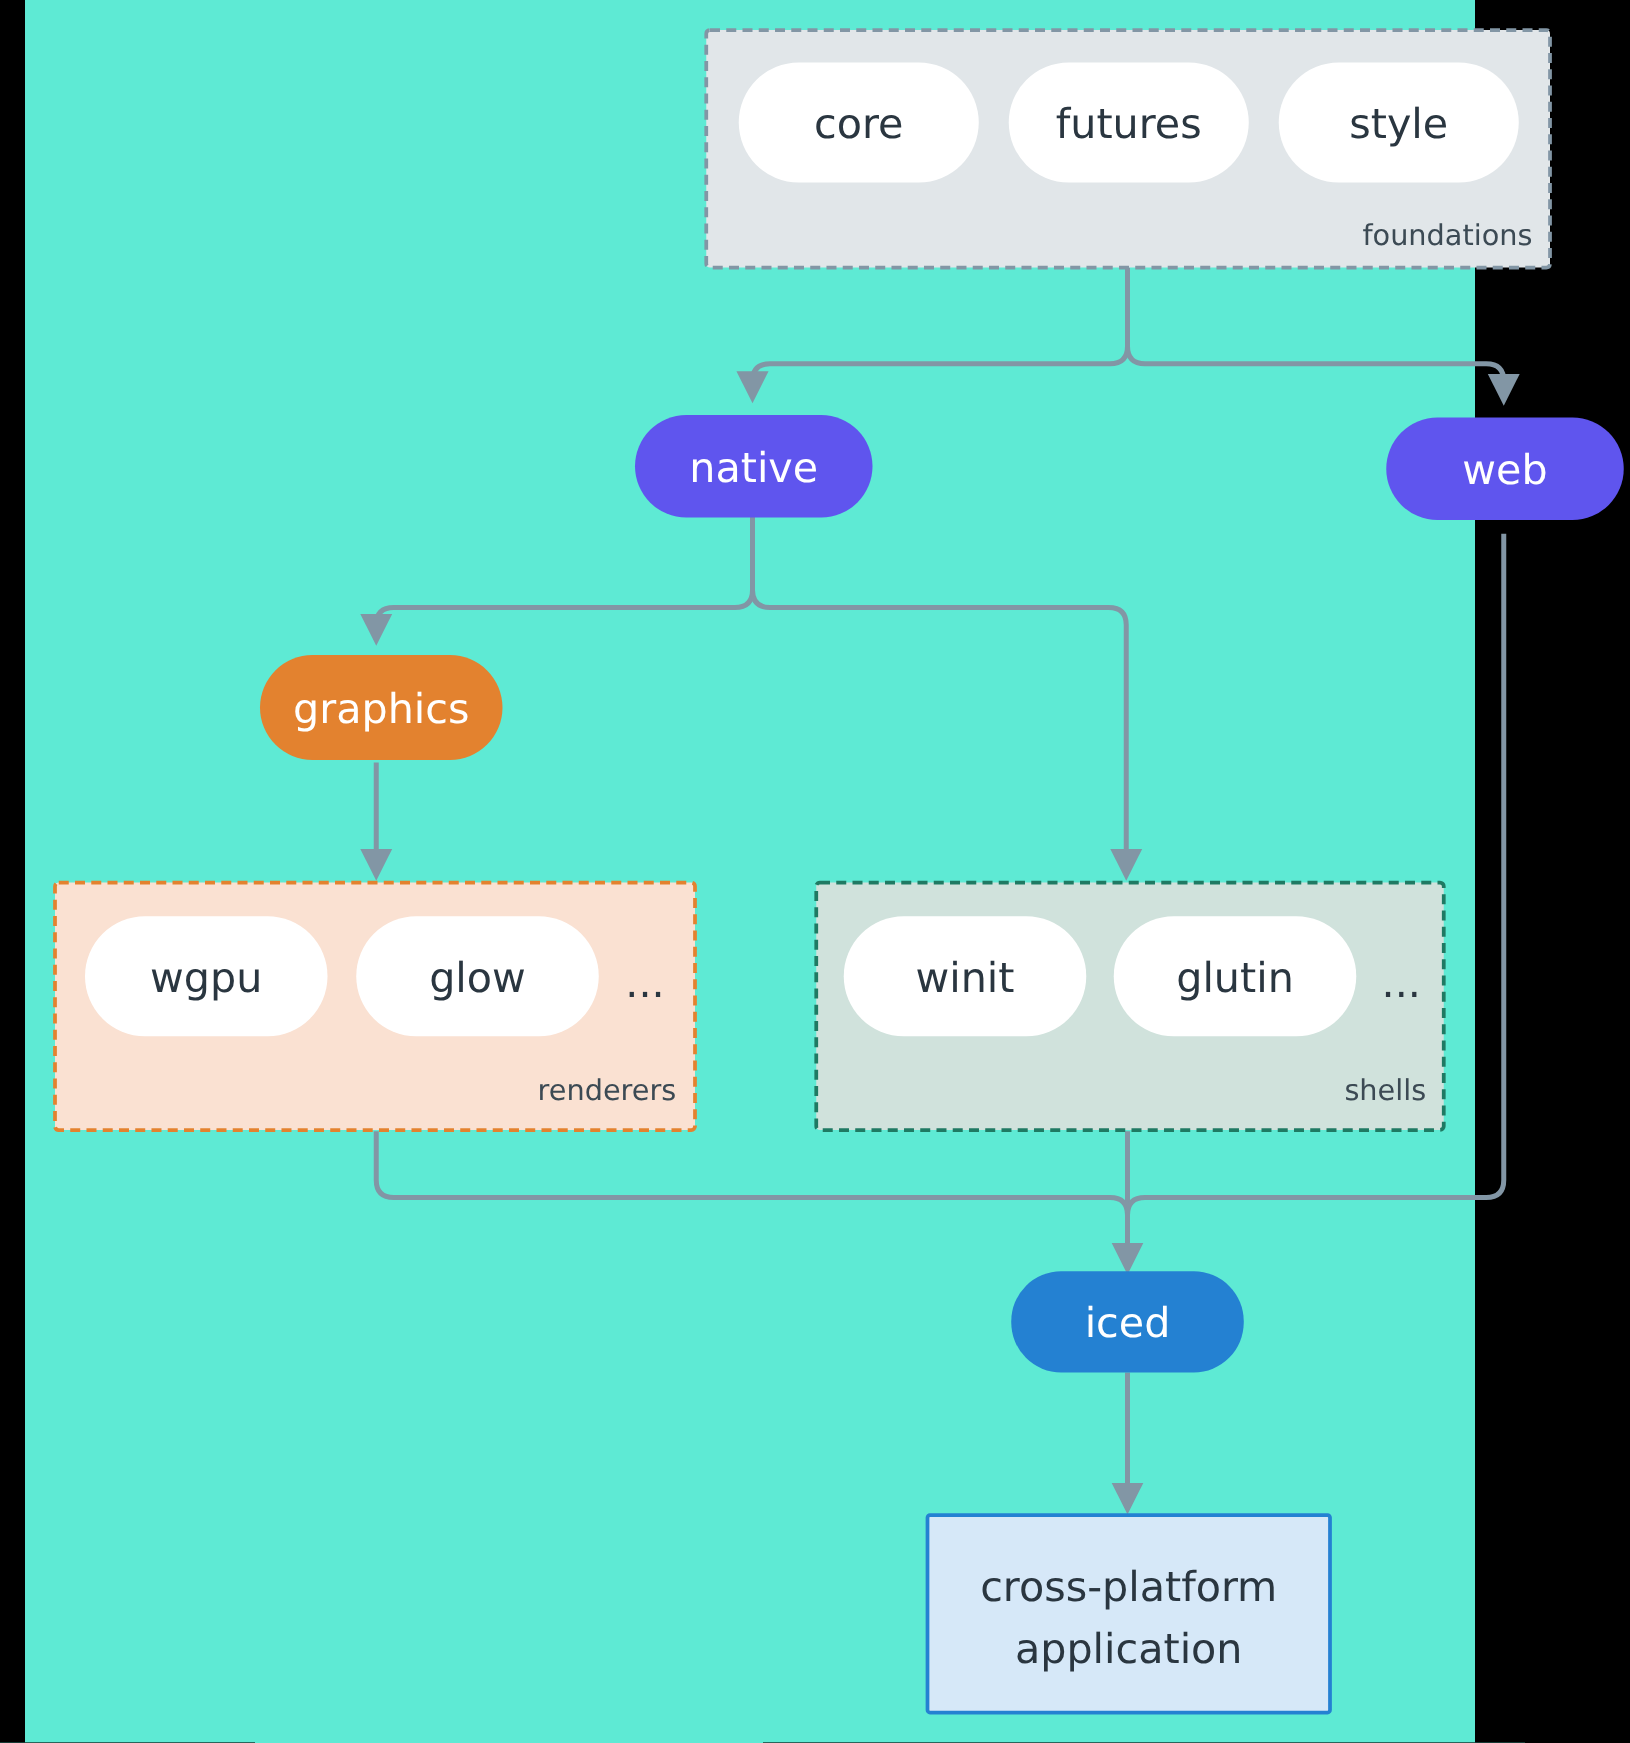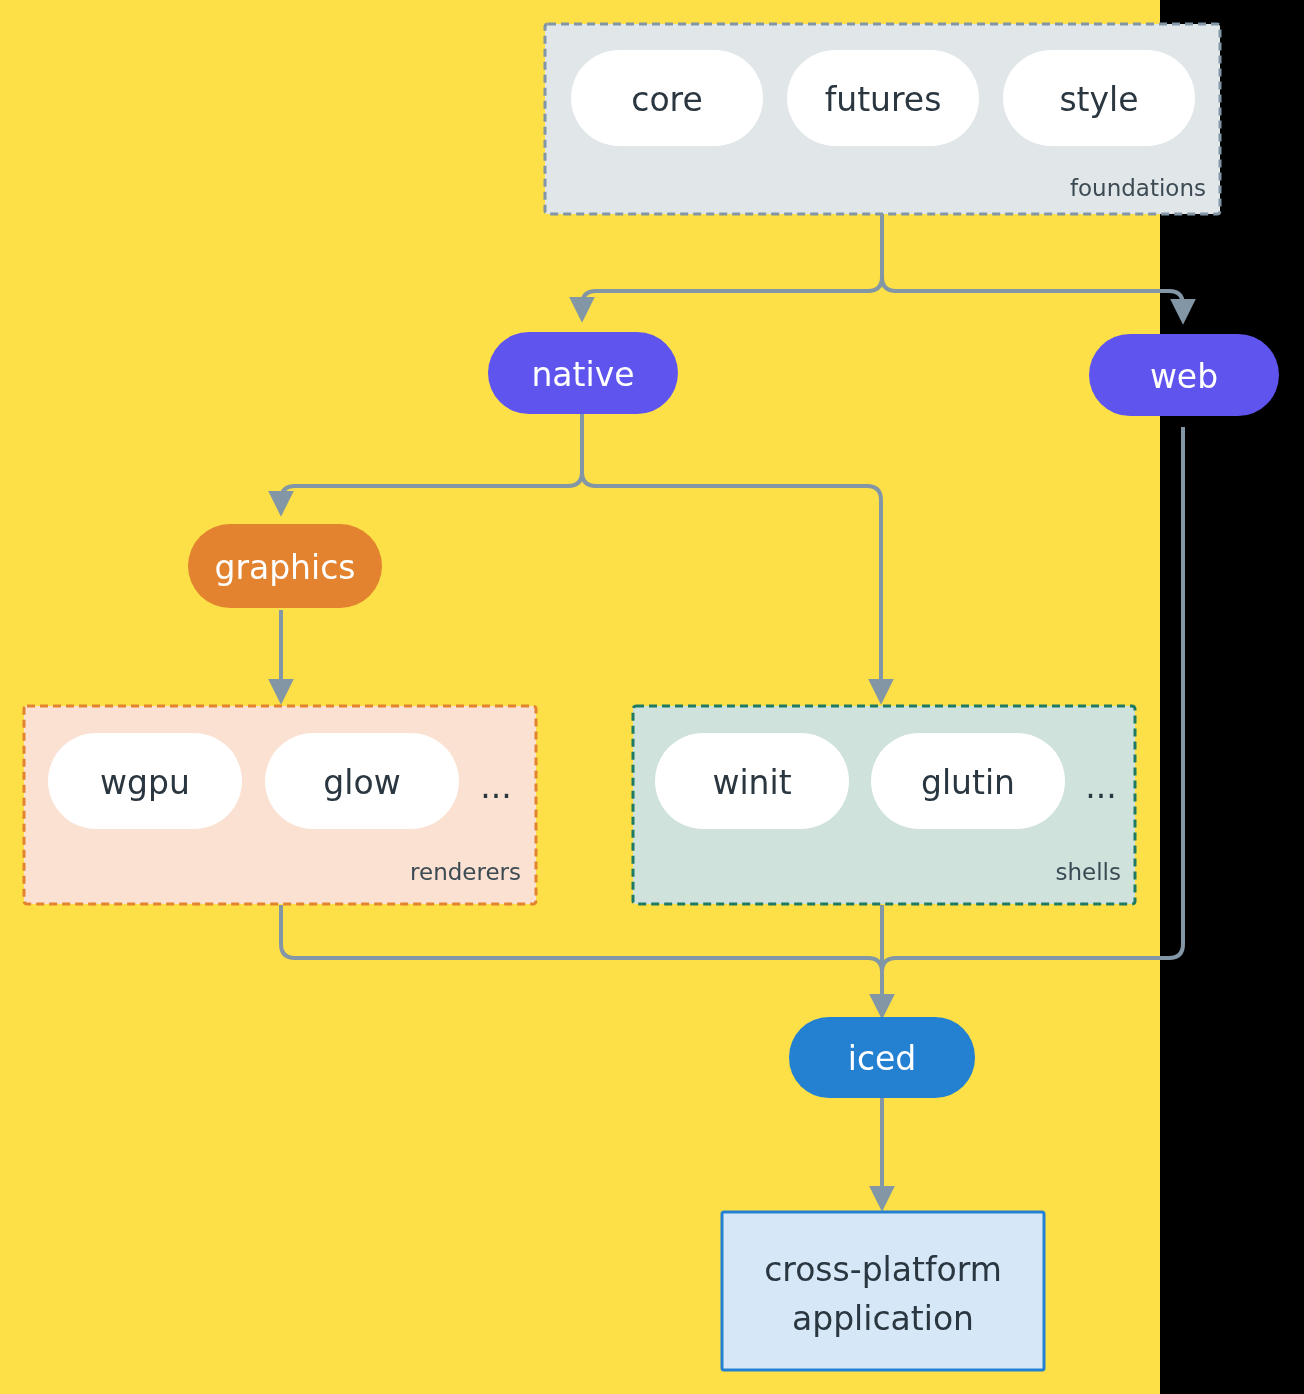--- a/index.html
+++ b/index.html
@@ -10,21 +10,22 @@
   body {
     width: 1304px;
     height: 1394px;
     font-family: "DejaVu Sans", "Liberation Sans", sans-serif;
     overflow: hidden;
   }
   #diagram-root {
     position: relative;
     width: 1160px;
     height: 1394px;
-    background: #fde047;
+    background: #5eead4;
+    margin-left: 20px;
   }
   svg.canvas {
     position: absolute;
     top: 0;
     left: 0;
     width: 1304px;
     height: 1394px;
     display: block;
   }
   .grp-label {

